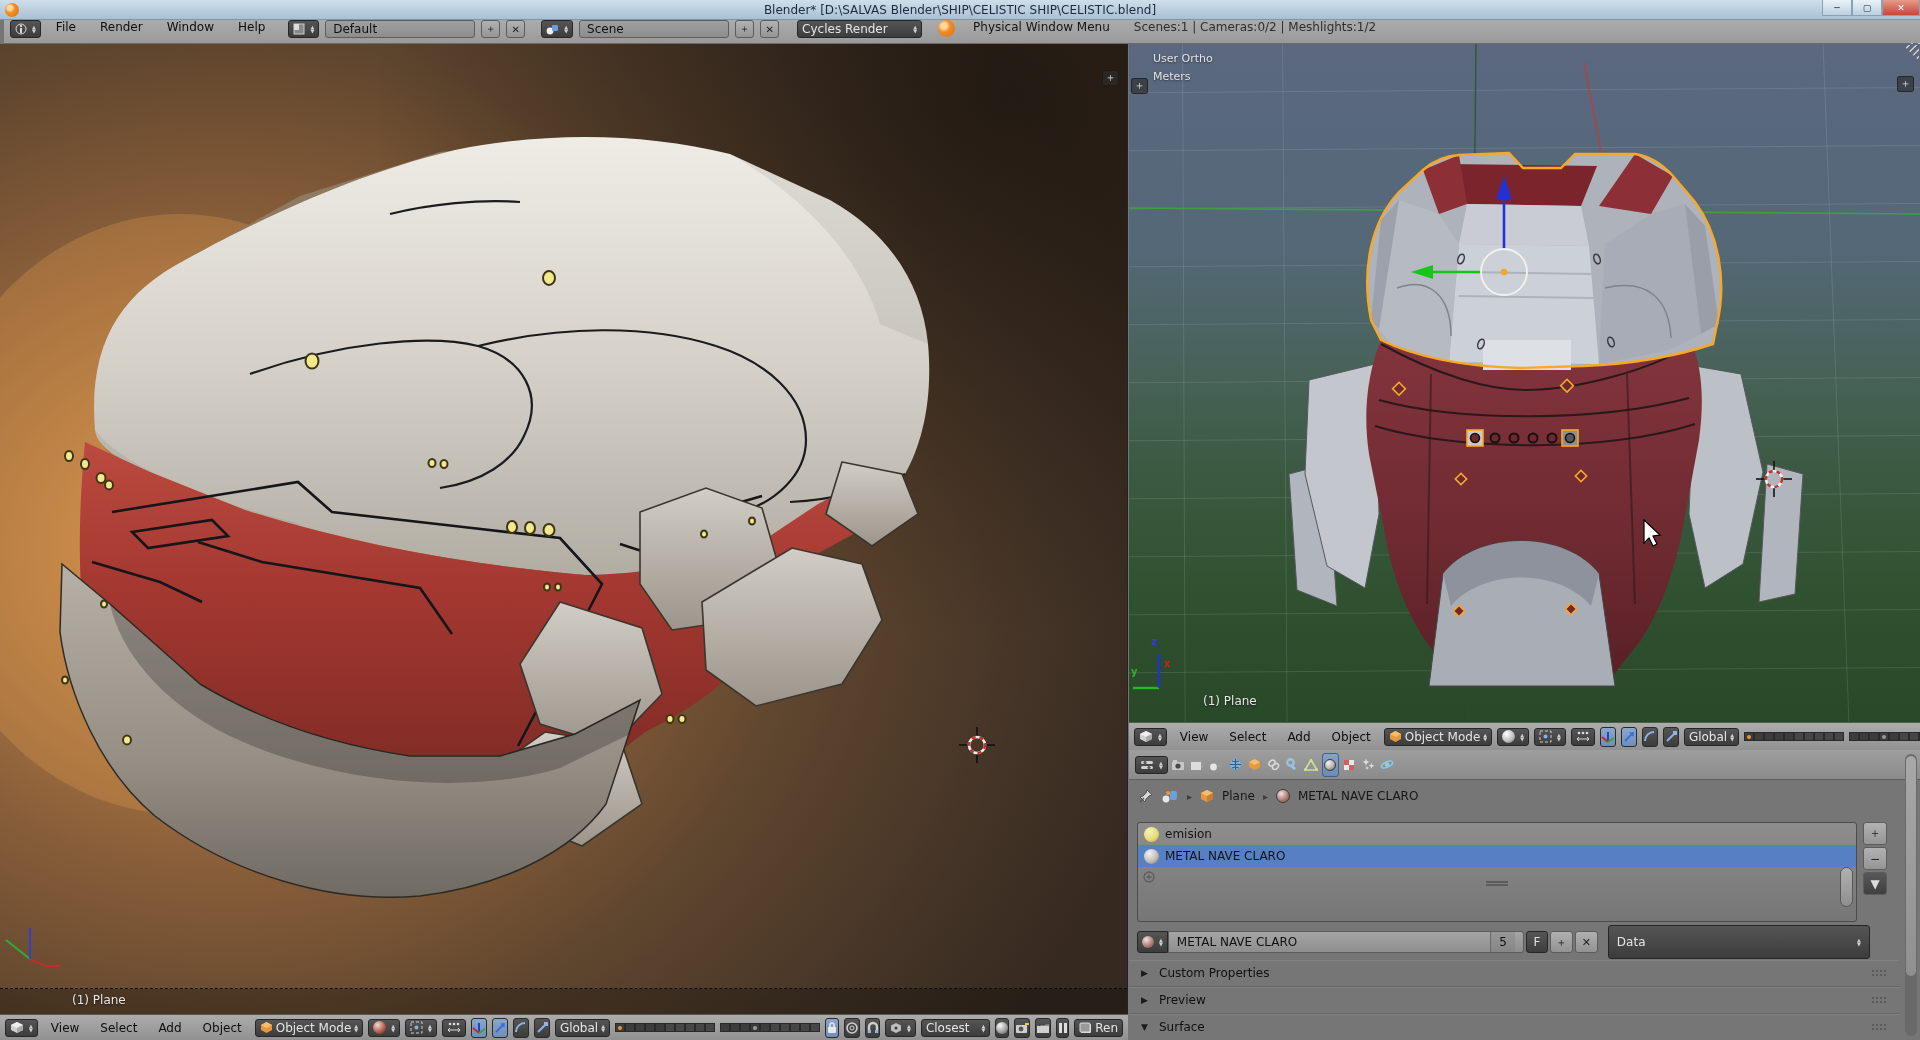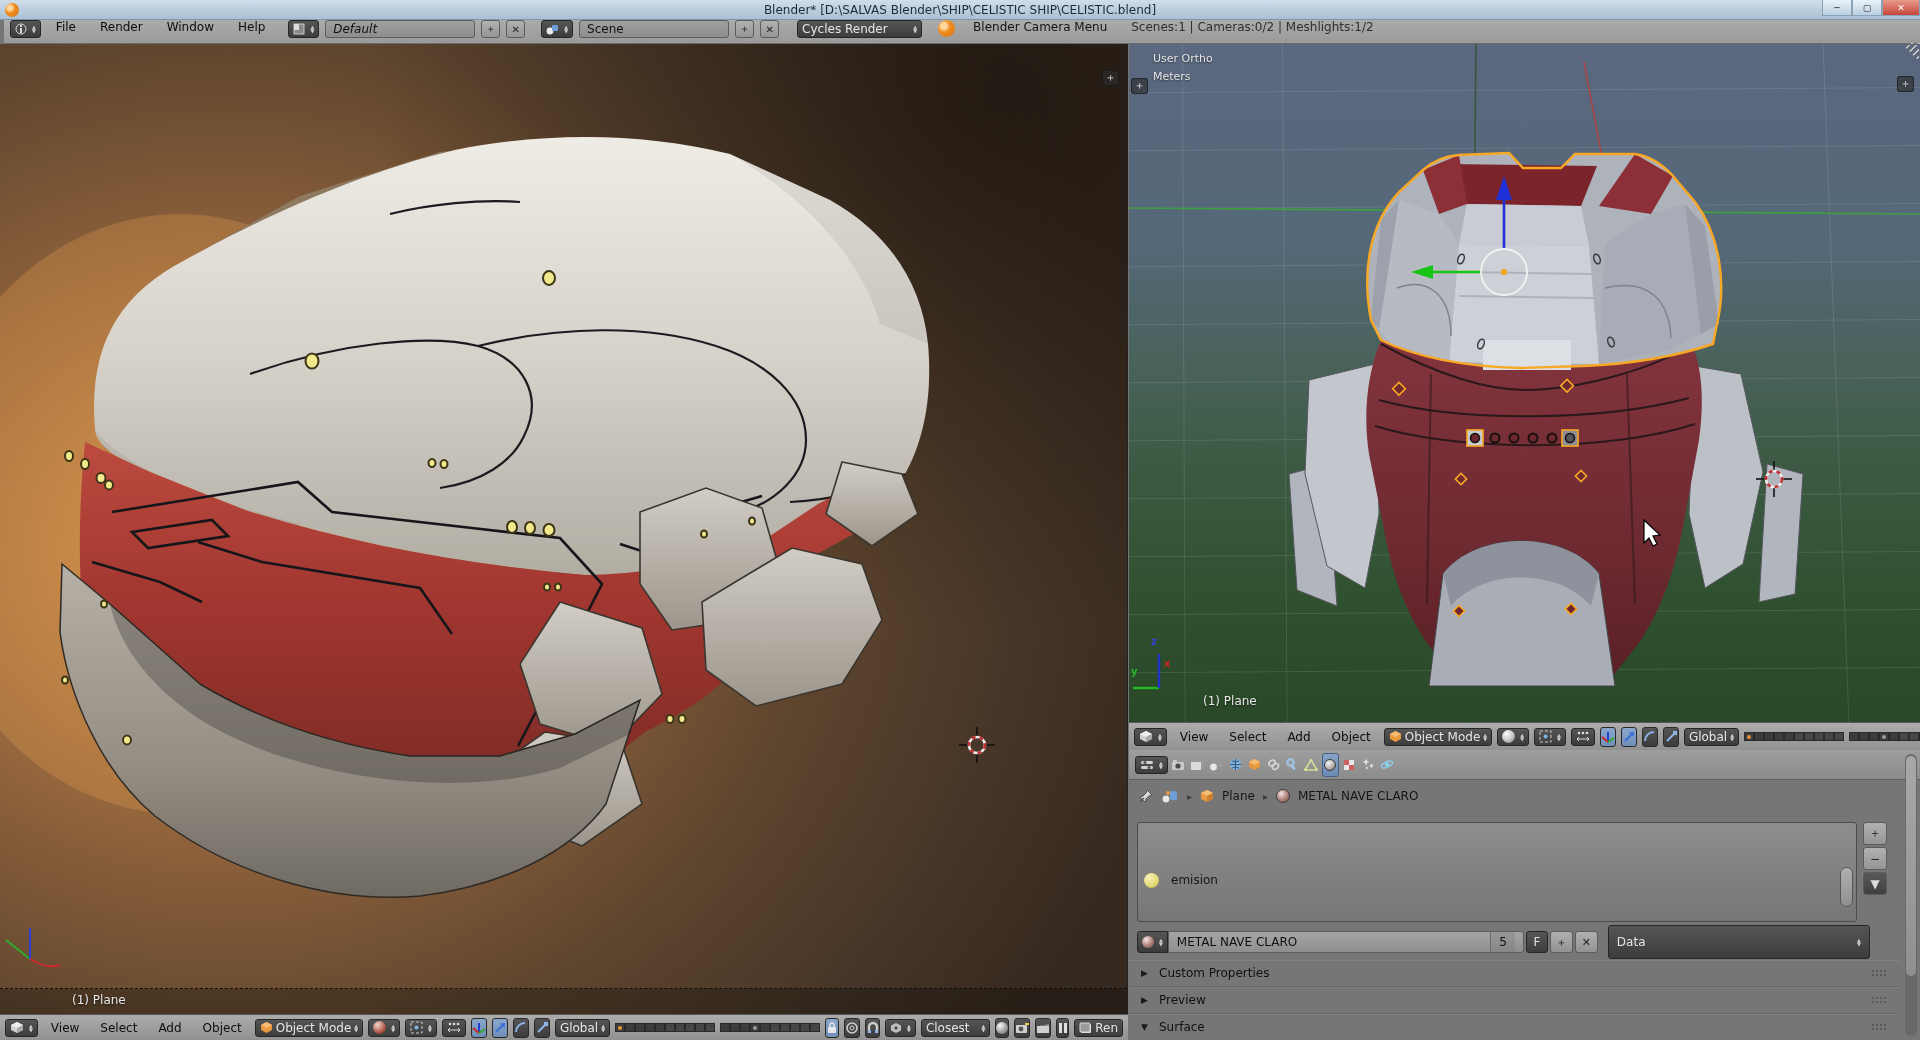--- a/index.html
+++ b/index.html
@@ -67,21 +67,21 @@
   .props { position:absolute; left:1129px; top:750px; width:791px; height:290px; background:#767676; }
   .phdr { position:absolute; left:0; top:0; width:100%; height:30px; background:linear-gradient(#9e9e9e,#8b8b8b);
     border-bottom:1px solid #5f5f5f; display:flex; align-items:center; gap:2px; padding:0 6px;}
   .tab { width:17px; height:24px; display:flex; align-items:center; justify-content:center; border-radius:3px; }
   .tab.sel { background:linear-gradient(#87a3c6,#6b8bb5); border:1px solid #44608a; }
   .bread { position:absolute; left:0; top:32px; width:100%; height:28px; display:flex; align-items:center; gap:8px; padding:0 10px; color:#161616;}
   .crumb-sep { color:#3c3c3c; font-size:10px; }
   .sphere { border-radius:50%; display:inline-block; }
   .listbox { position:absolute; left:8px; top:72px; width:720px; height:100px; border:1px solid #4c4c4c; border-radius:3px;
     background:linear-gradient(#8d8d8d,#767676); overflow:hidden; }
-  .slot { height:22px; display:flex; align-items:center; gap:12px; padding:0 6px; color:#141414;margin-top:46px; }
+  .slot { height:22px; display:flex; align-items:center; gap:6px; padding:0 6px; color:#141414; }
   .slot.sel { background:#5680c2; }
   .listgrip { position:absolute; left:50%; bottom:3px; width:22px; height:5px;
     border-top:2px solid #5c5c5c; border-bottom:2px solid #5c5c5c; transform:translateX(-50%);}
   .scrollpill { position:absolute; right:3px; top:44px; width:13px; height:40px; background:linear-gradient(#b0b0b0,#8f8f8f);
     border:1px solid #565656; border-radius:7px; }
   .listbtns { position:absolute; left:734px; top:72px; display:flex; flex-direction:column; gap:2px; }
   .listbtns .sq { width:24px; height:23px; font-size:12px;}
   .listbtns .sq.dark { background:linear-gradient(#585858,#404040); color:#ddd; }
   .dbrow { position:absolute; left:8px; top:180px; height:24px; display:flex; align-items:center; }
   .dbrow .namefld { width:356px; height:22px; border-radius:0 3px 3px 0; border-left:none; display:flex; align-items:center; padding:0 8px;
@@ -136,21 +136,21 @@
     <div class="db" style="margin-left:8px;">
       <svg class="icon-svg" width="12" height="12">
           <rect x="1" y="1" width="10" height="10" fill="#888" stroke="#ccc"></rect>
           <rect x="1" y="1" width="5" height="6" fill="#ddd"></rect>
         </svg>
       <span class="ud">
           <span>▲</span>
           <span>▼</span>
         </span>
     </div>
-    <div class="fld" style="width:150px;font-style:italic;">
+    <div class="fld" style="width:150px;">
         <span>Default</span>
       </div>
     <div class="sq">＋</div>
     <div class="sq">✕</div>
     <div class="db" style="margin-left:10px;">
       <svg class="icon-svg" width="13" height="12">
           <circle cx="4" cy="8" r="3.4" fill="#eee"></circle>
           <rect x="6" y="2" width="6" height="6" rx="1" fill="#6f9fd8"></rect>
         </svg>
       <span class="ud">
@@ -164,21 +164,21 @@
     <div class="sq">＋</div>
     <div class="sq">✕</div>
     <div class="db" style="margin-left:12px; width:125px;">
       <span>Cycles Render</span>
       <span class="ud" style="margin-left:auto">
           <span>▲</span>
           <span>▼</span>
         </span>
     </div>
     <div class="blogo" style="width:17px;height:17px;margin-left:10px;"></div>
-    <span class="lbl-dark" style="margin-left:12px;">Blender Camera Menu</span>
+    <span class="lbl-dark" style="margin-left:12px;">Physical Window Menu</span>
     <span class="lbl-dark" style="margin-left:18px; color:#2e2e2e;">Scenes:1 | Cameras:0/2 | Meshlights:1/2</span>
     <div class="grip" style="top:23px;"></div>
   </div>
 
   <div class="vp vp-left">
     <svg width="1128" height="970" viewBox="0 0 1128 970">
       <defs>
         <radialGradient id="neb" cx="20%" cy="52%" r="85%">
           <stop offset="0" stop-color="#dénom"></stop>
           <stop offset="0" stop-color="#d99a55"></stop>

